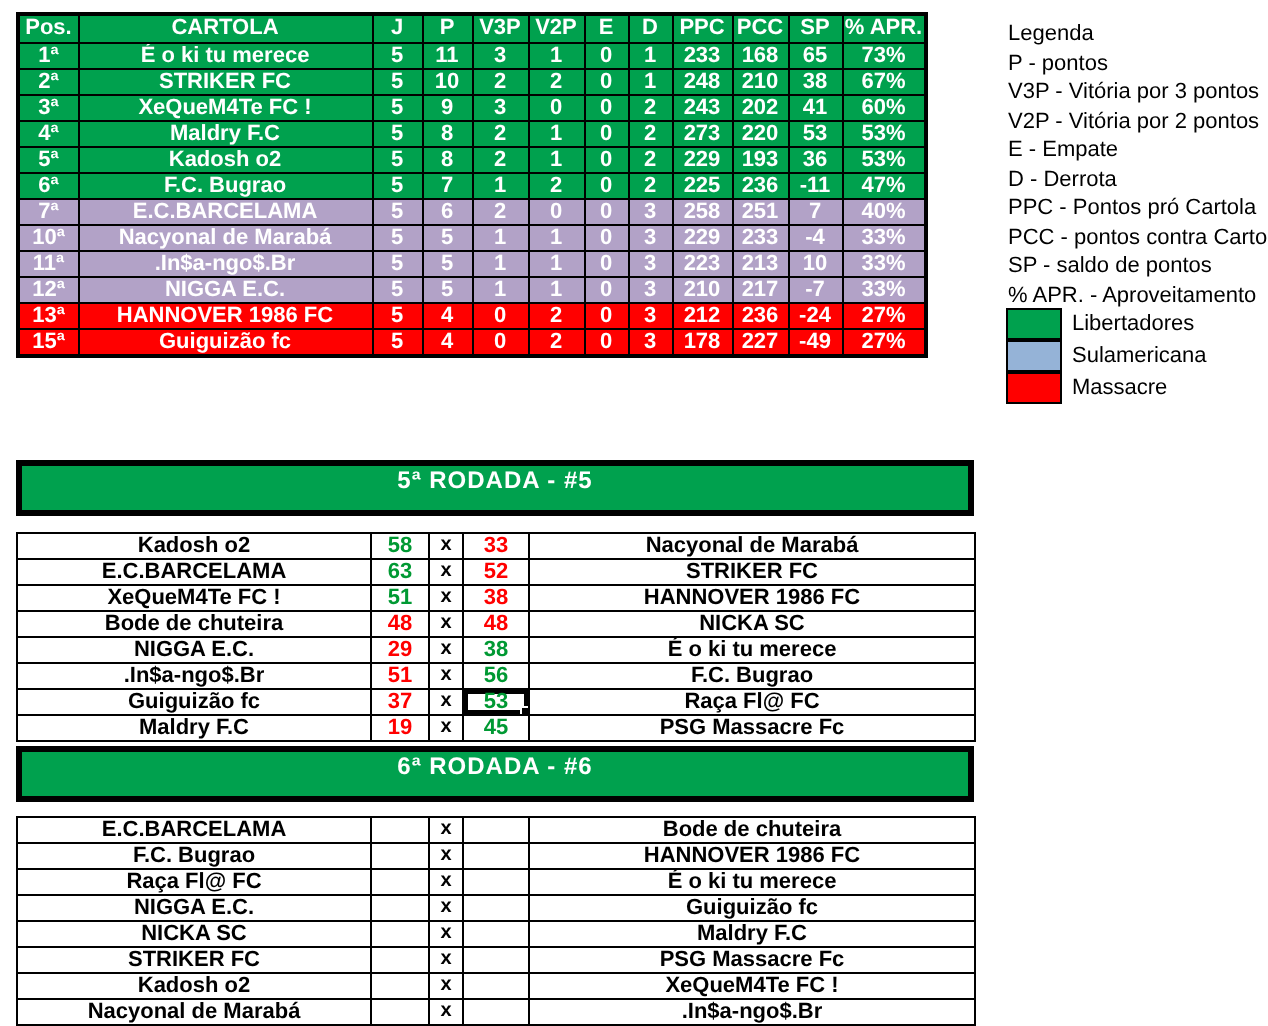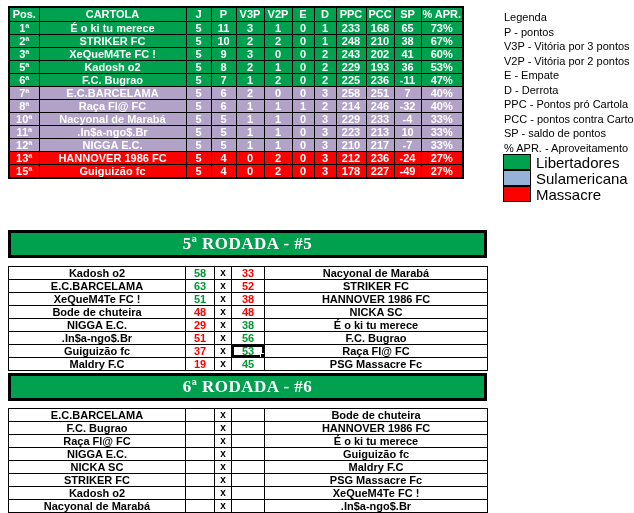--- a/index.html
+++ b/index.html
@@ -21,27 +21,27 @@
   tr.z-libertadores td { background:var(--green); color:#fff; }
   tr.z-sulamericana td { background:var(--purple); color:#fff; }
   tr.z-eliminado    td { background:var(--red); color:#fff; }
   
   #legend { position:absolute; left:504px; top:10px; font-size:11px; line-height:14.5px; color:#000; }
   #legend div { white-space:nowrap; }
   
   #colorkey { position:absolute; left:503px; top:154px; }
   #colorkey .row { display:flex; align-items:center; height:16px; }
   #colorkey .swatch { width:28px; height:16px; border:1px solid #000; margin-top:-1px; flex:none; }
-  #colorkey .lbl { font-size:15px; margin-left:5px; white-space:nowrap; }
+  #colorkey .lbl { font-size:11px; margin-left:5px; white-space:nowrap; }
   
   .banner {
     position:absolute; left:8px; width:479px; height:28px;
     background:var(--green); border:3px solid #000;
-    display:flex; align-items:center; justify-content:center;
-    color:#fff; font-weight:bold; font-size:17px; letter-spacing:.5px;font-family:Liberation Serif, serif;
+    display:flex; align-items:flex-start; justify-content:center;
+    color:#fff; font-weight:bold; font-size:12px; letter-spacing:.5px;
   }
   #banner5 { top:230px; }
   #banner6 { top:373px; }
   
   .round { position:absolute; left:8px; }
   #table5 { top:266px; }
   #table6 { top:408px; }
   .round td { background:#fff; color:#000; }
   td.s-green { color:var(--scoregreen); }
   td.s-red   { color:var(--red); }
@@ -123,20 +123,34 @@
           <td>3</td>
           <td>0</td>
           <td>0</td>
           <td>2</td>
           <td>243</td>
           <td>202</td>
           <td>41</td>
           <td>60%</td>
         </tr>
         <tr class="z-libertadores">
+          <td>4ª</td>
+          <td>Maldry F.C</td>
+          <td>5</td>
+          <td>8</td>
+          <td>2</td>
+          <td>1</td>
+          <td>0</td>
+          <td>2</td>
+          <td>273</td>
+          <td>220</td>
+          <td>53</td>
+          <td>53%</td>
+        </tr>
+        <tr class="z-libertadores">
           <td>5ª</td>
           <td>Kadosh o2</td>
           <td>5</td>
           <td>8</td>
           <td>2</td>
           <td>1</td>
           <td>0</td>
           <td>2</td>
           <td>229</td>
           <td>193</td>
@@ -162,34 +176,20 @@
           <td>E.C.BARCELAMA</td>
           <td>5</td>
           <td>6</td>
           <td>2</td>
           <td>0</td>
           <td>0</td>
           <td>3</td>
           <td>258</td>
           <td>251</td>
           <td>7</td>
-          <td>40%</td>
-        </tr>
-        <tr class="z-sulamericana">
-          <td>8ª</td>
-          <td>Raça Fl@ FC</td>
-          <td>5</td>
-          <td>6</td>
-          <td>1</td>
-          <td>1</td>
-          <td>1</td>
-          <td>2</td>
-          <td>214</td>
-          <td>246</td>
-          <td>-32</td>
           <td>40%</td>
         </tr>
         <tr class="z-sulamericana">
           <td>10ª</td>
           <td>Nacyonal de Marabá</td>
           <td>5</td>
           <td>5</td>
           <td>1</td>
           <td>1</td>
           <td>0</td>

